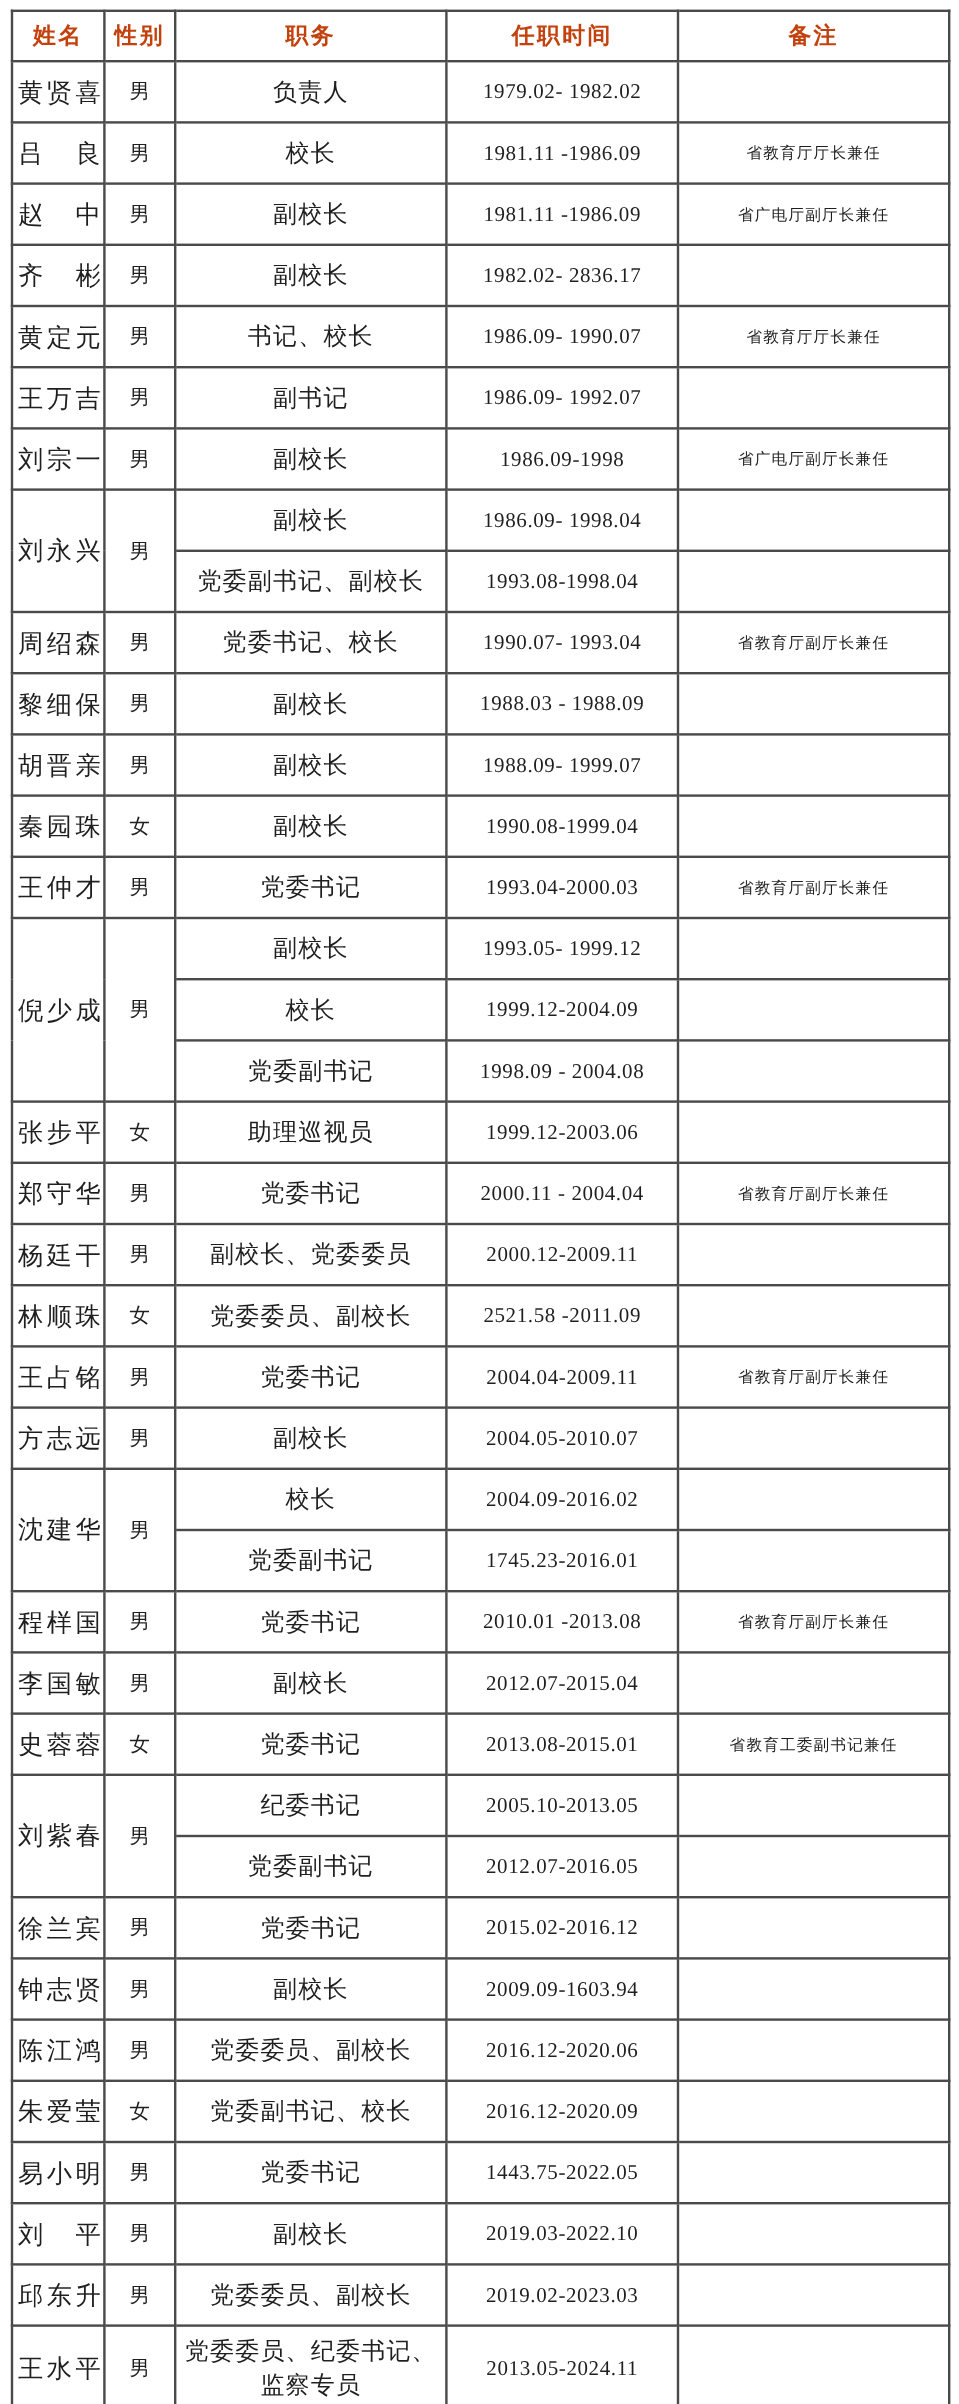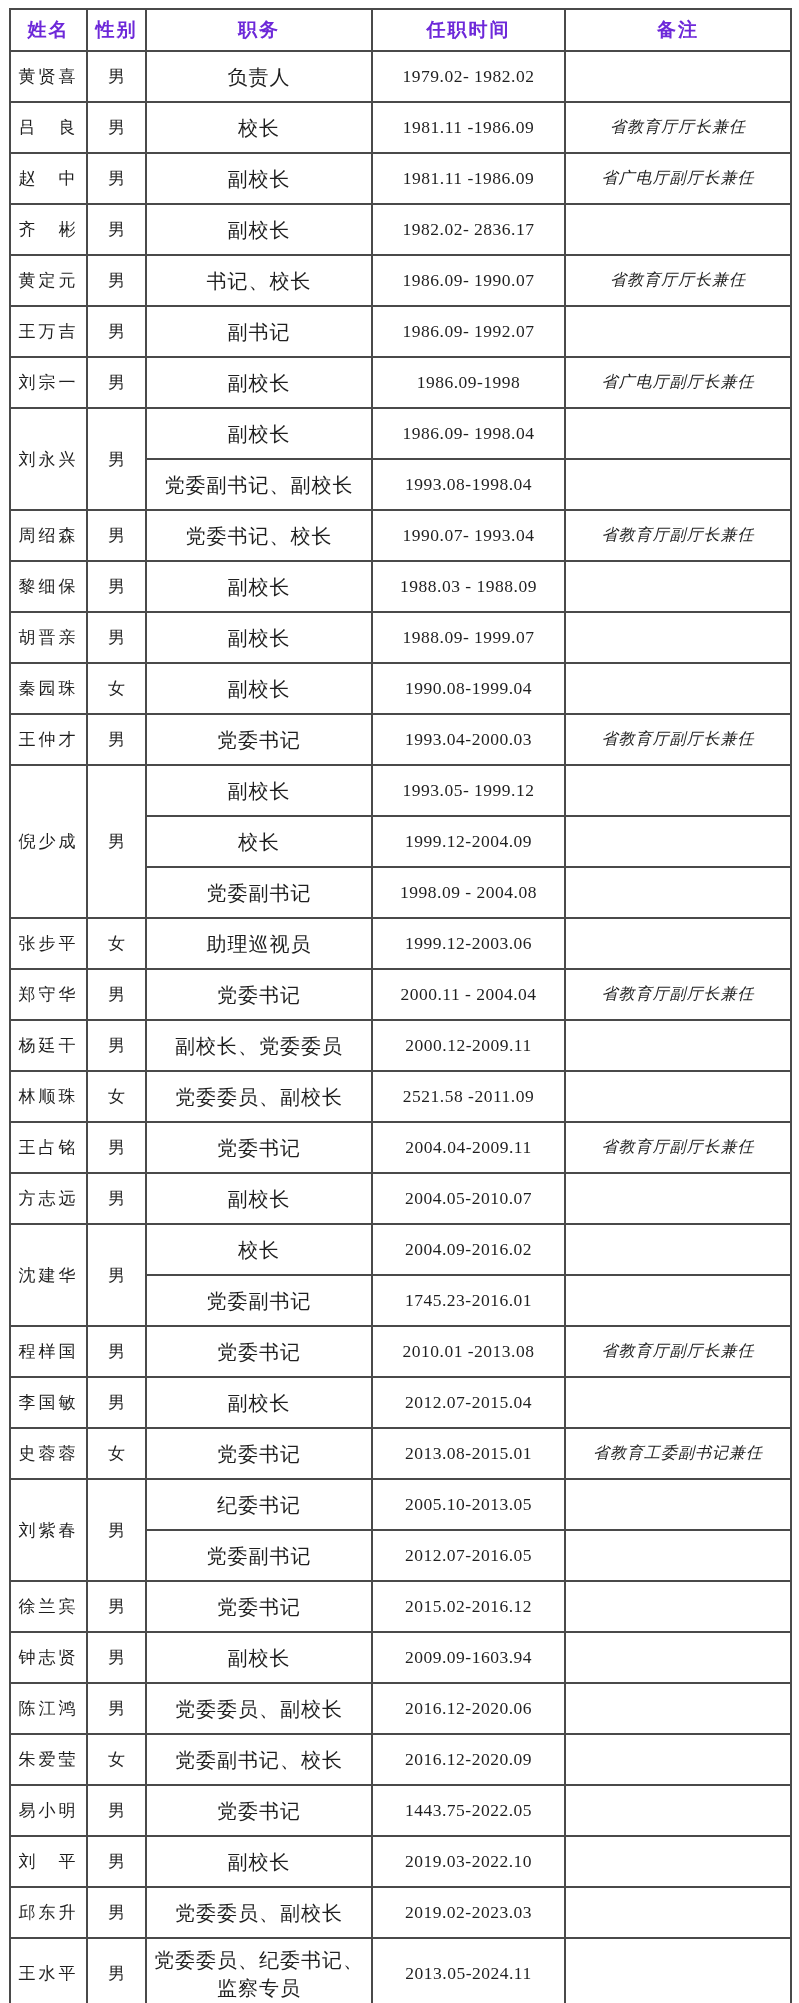--- a/index.html
+++ b/index.html
@@ -31,42 +31,41 @@
     box-sizing: border-box;
     background: #ffffff;
   }
   thead tr { height: 42px; }
   tbody tr { height: 51px; }
   tbody tr:last-child { height: 71px; }
   th {
     font-size: 19px;
     font-weight: bold;
     letter-spacing: 2px;
-    color: #6d28d9;
+    color: #c2410c;
   }
   td.name-cell {
-    font-size: 17px;
+    font-size: 21px;
     letter-spacing: 3px;
     white-space: nowrap;
   }
   td.gender-cell { font-size: 17px; }
   td.position-cell {
     font-size: 20px;
     letter-spacing: 1px;
     line-height: 1.4;
   }
   td.period-cell {
     font-size: 17.5px;
     letter-spacing: 0.5px;
     white-space: nowrap;
   }
   td.note-cell {
-    font-size: 16px;
+    font-size: 13px;
     letter-spacing: 1px;
-    font-style: italic;
   }
 </style>
 </head>
 <body>
 
 <div class="page">
   <table class="roster">
     <colgroup>
       <col style="width:77px">
       <col style="width:59px">

